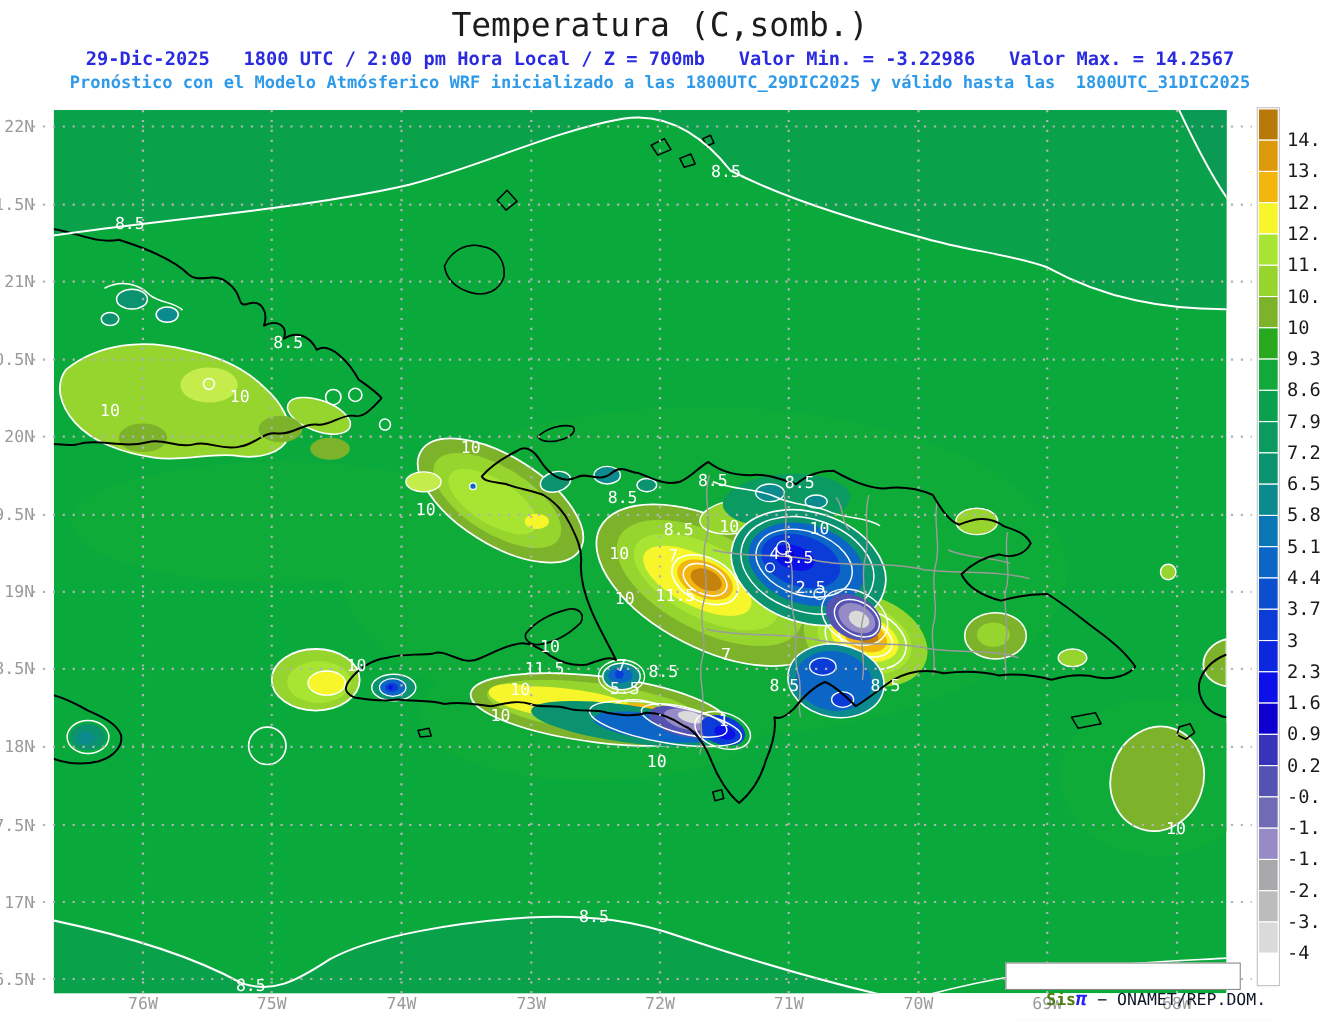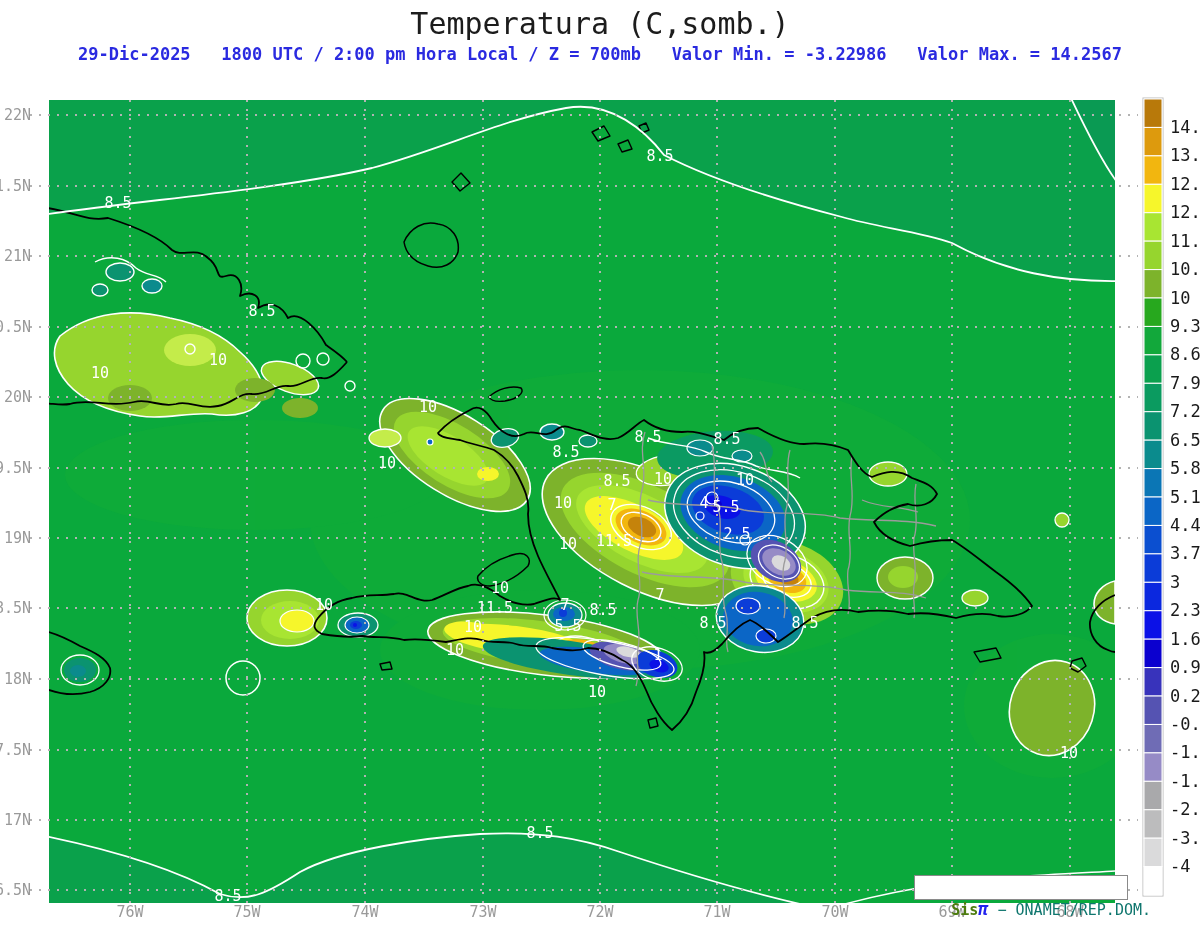--- a/index.html
+++ b/index.html
@@ -6,30 +6,31 @@
   #stage{position:relative;width:1200px;height:927px;background:#ffffff;overflow:hidden;
          font-family:"DejaVu Sans Mono","Liberation Mono",monospace;}
   .hdr{position:absolute;left:0;width:1200px;text-align:center;white-space:pre;}
   #title{top:6px;font-size:30px;color:#1c1c1c;letter-spacing:0px;}
   #sub1{top:44px;font-size:17px;font-weight:bold;color:#2a2ae0;text-align:center;}
   #sub2{top:66px;font-size:15.5px;font-weight:bold;color:#2f9be8;}
   #wm{position:absolute;left:914px;top:875px;width:212px;height:23px;background:#ffffff;
       border:1px solid #8a8a8a;font-size:15px;line-height:22px;text-align:center;white-space:pre;}
   .wm-sis{color:#4d7c0f;font-weight:bold;}
   .wm-pi{color:#2222ee;font-weight:bold;font-style:italic;font-size:17px;}
-  .wm-rest{color:#0f766e;}
+  .wm-rest{color:#0f172a;}
   svg text{font-family:"DejaVu Sans Mono","Liberation Mono",monospace;}
 </style>
 </head>
 <body>
 
 <div id="stage">
 
   <div id="title" class="hdr">Temperatura (C,somb.)</div>
   <div id="sub1" class="hdr">29-Dic-2025   1800 UTC / 2:00 pm Hora Local / Z = 700mb   Valor Min. = -3.22986   Valor Max. = 14.2567</div>
+  <div id="sub2" class="hdr">Pronóstico con el Modelo Atmósferico WRF inicializado a las 1800UTC_29DIC2025 y válido hasta las  1800UTC_31DIC2025</div>
 
   <svg id="map" width="1200" height="927" viewBox="0 0 1200 927">
     <defs>
       <clipPath id="mapclip">
           <rect x="49" y="100" width="1066" height="803"></rect>
         </clipPath>
     </defs>
 
     <g clip-path="url(#mapclip)">
 

